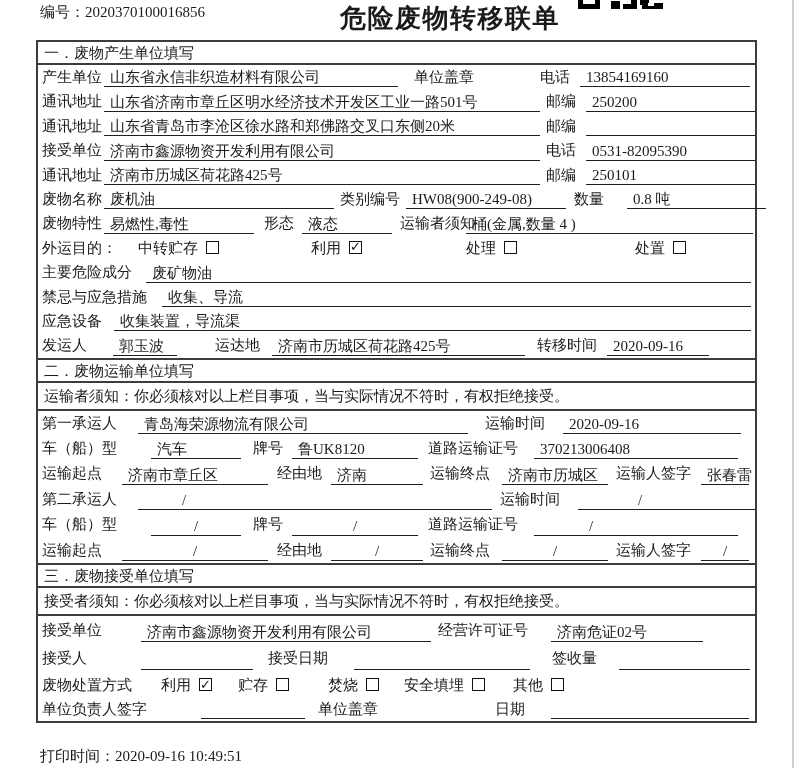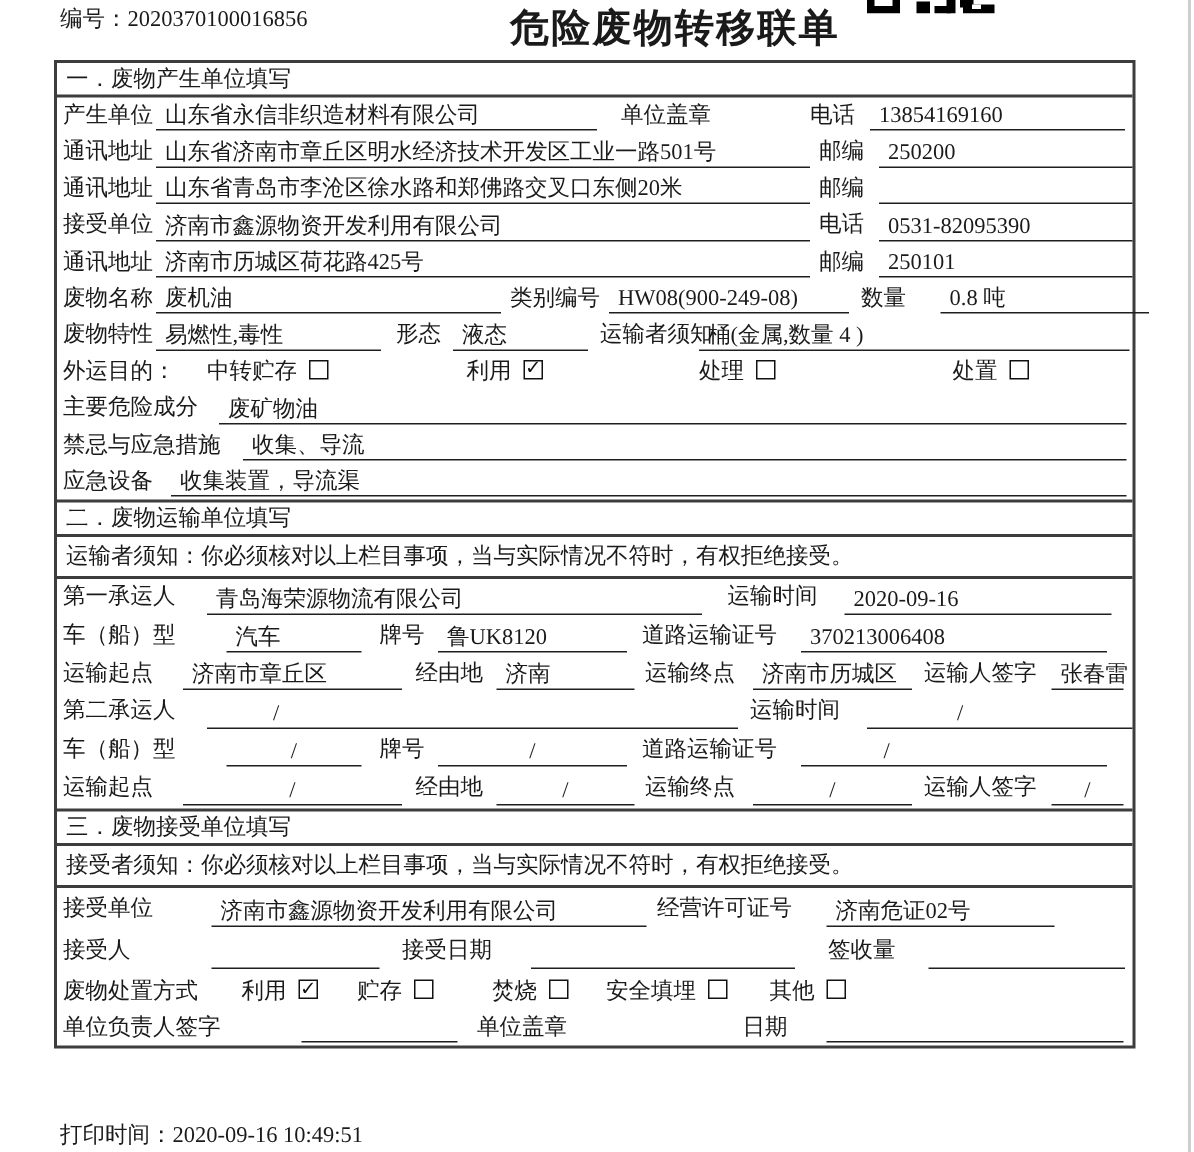--- a/index.html
+++ b/index.html
@@ -102,20 +102,23 @@
     </div>
 
     <div class="r">
       <span class="lb" style="width:110px">禁忌与应急措施</span><span class="u" style="margin-left:10px;width:589px">收集、导流</span>
     </div>
 
     <div class="r">
       <span class="lb" style="width:62px">应急设备</span><span class="u" style="margin-left:10px;width:637px">收集装置，导流渠</span>
     </div>
 
+    <div class="r">
+      <span class="lb" style="width:47px">发运人</span><span class="u" style="margin-left:24px;width:64px">郭玉波</span><span class="lb" style="margin-left:38px;width:47px">运达地</span><span class="u" style="margin-left:10px;width:253px">济南市历城区荷花路425号</span><span class="lb" style="margin-left:12px;width:62px">转移时间</span><span class="u" style="margin-left:8px;width:102px">2020-09-16</span>
+    </div>
 
     <div class="s2">
       <div class="sec-h mid">二．废物运输单位填写</div>
       <div class="notice">运输者须知：你必须核对以上栏目事项，当与实际情况不符时，有权拒绝接受。</div>
 
       <div class="r">
         <span class="lb" style="width:80px">第一承运人</span><span class="u" style="margin-left:16px;width:330px">青岛海荣源物流有限公司</span><span class="lb" style="margin-left:17px;width:62px">运输时间</span><span class="u" style="margin-left:16px;width:178px">2020-09-16</span>
       </div>
 
       <div class="r">

